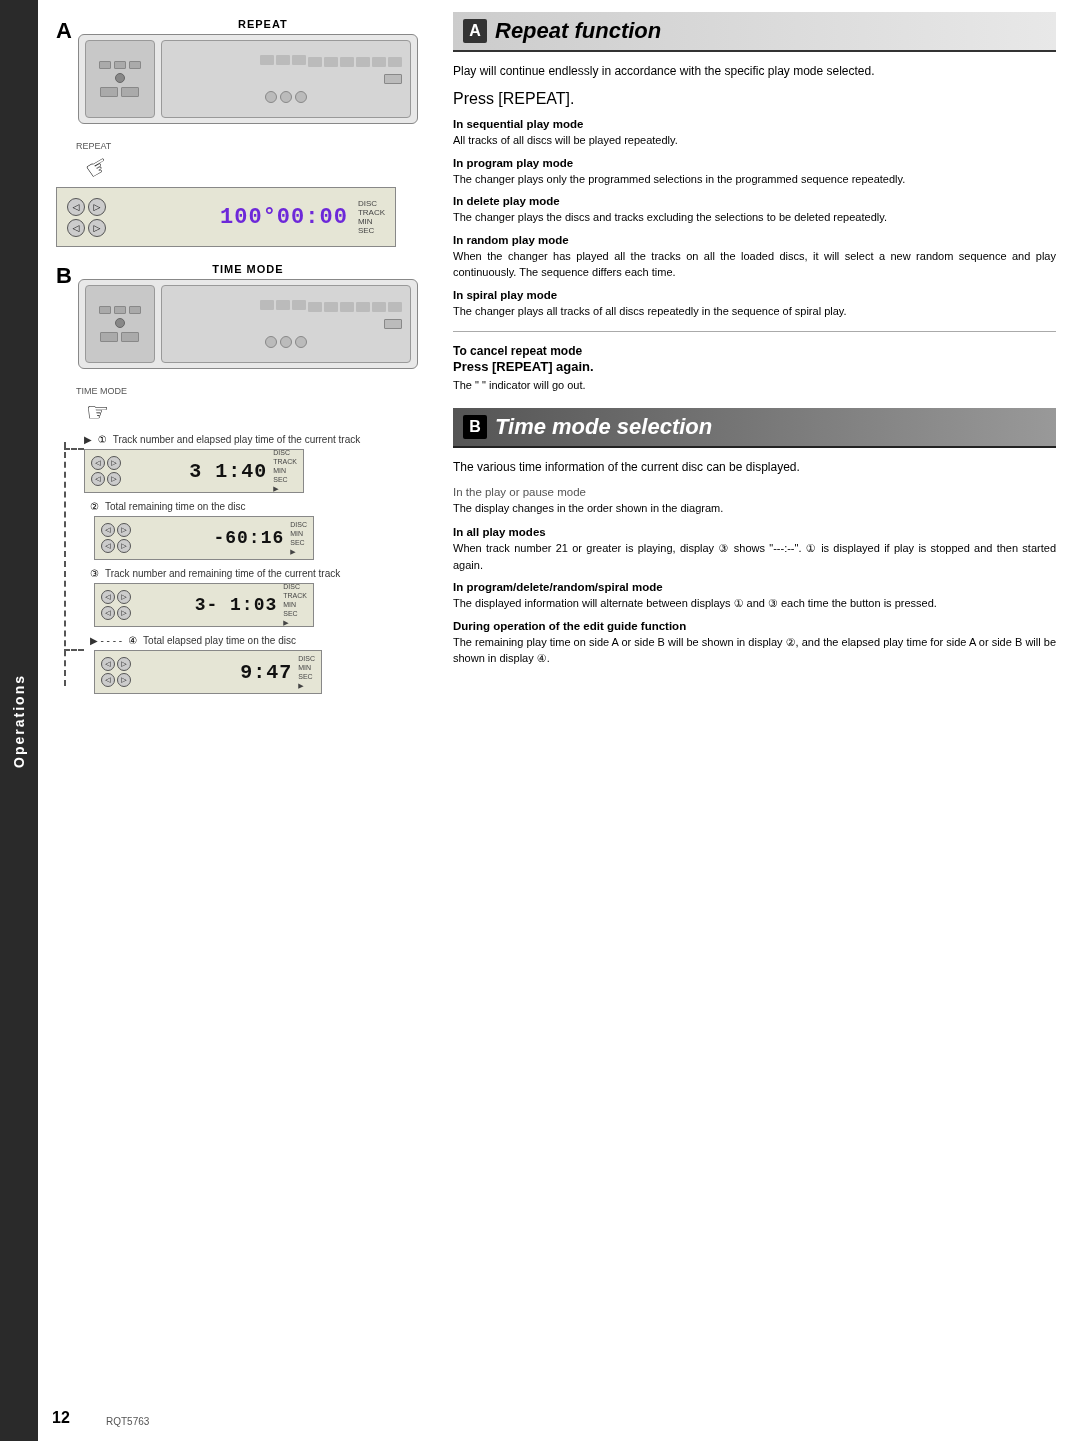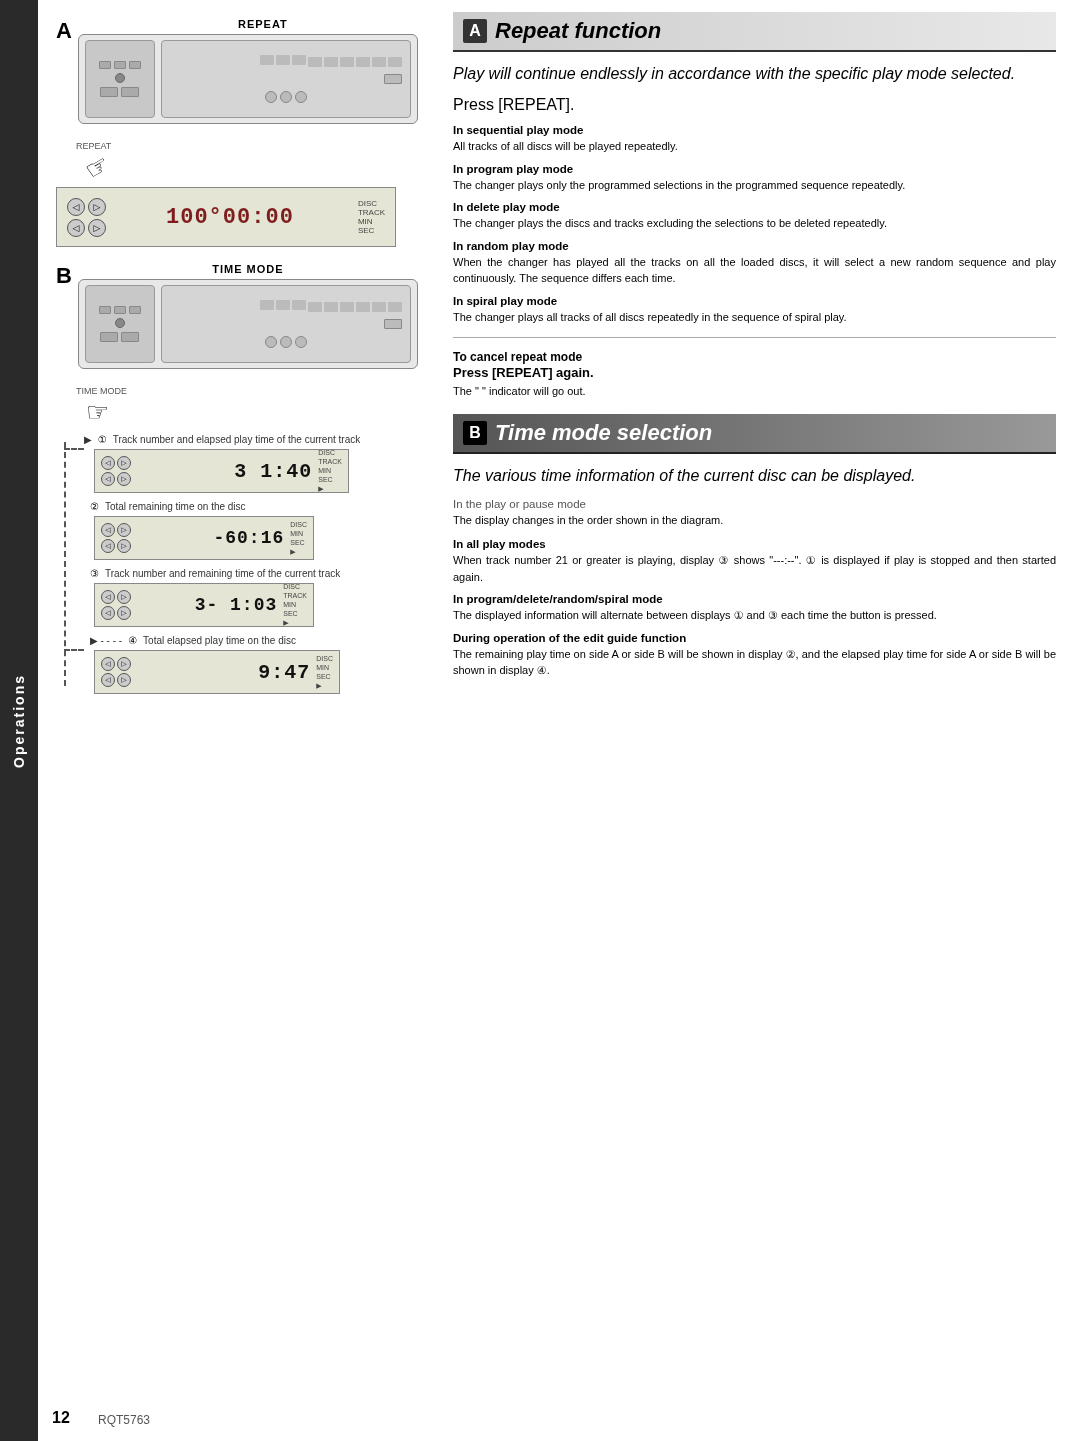--- a/index.html
+++ b/index.html
@@ -211,24 +211,24 @@
       display: flex;
       align-items: center;
       justify-content: center;
       font-size: 9px;
     }
     .display-main {
       flex: 1;
       font-family: 'Courier New', monospace;
       font-size: 22px;
       font-weight: bold;
-      color: #7f1d1d;
-      display: flex;
-      align-items: center;
-      justify-content: center;
+      color: #6d28d9;
+      display: flex;
+      align-items: center;
+      justify-content: flex-end;
       letter-spacing: 1px;
     }
     .disc-track-labels {
       display: flex;
       flex-direction: column;
       font-size: 8px;
       color: #444;
       margin-left: 4px;
     }
 
@@ -263,25 +263,24 @@
       border-radius: 2px;
     }
     .section-title {
       font-size: 22px;
       font-weight: 900;
       font-style: italic;
       color: #000;
     }
 
     .intro-text {
-      font-size: 16px;
+      font-size: 12px;
       line-height: 1.5;
       margin-bottom: 10px;
       text-align: justify;
-      font-style: italic;
     }
 
     .press-label {
       font-size: 11.5px;
       color: #555;
       margin-bottom: 2px;
     }
     .press-command {
       font-size: 16px;
       font-weight: normal;
@@ -577,21 +576,21 @@
 
         <div style="position:absolute; left:8px; top:8px; bottom:8px; border-left:2px dashed #555;"></div>
 
         <div style="position:relative; margin-bottom:8px;">
           <div style="position:absolute; left:-20px; top:14px; border-top:2px dashed #555; width:20px;"></div>
           <div style="display:flex; align-items:center; gap:6px; margin-bottom:2px;">
             <span class="arrow-right">▶</span>
             <span style="font-size:10px;">①</span>
             <span style="font-size:10px; color:#333;">Track number and elapsed play time of the current track</span>
           </div>
-          <div class="time-display-panel" style="width:255px; margin-left:10px;">
+          <div class="time-display-panel" style="width:220px; margin-left:0;">
             <div class="time-disc-controls">
               <div class="time-ctrl-row">
                 <div class="time-ctrl-circle">◁</div>
                 <div class="time-ctrl-circle">▷</div>
               </div>
               <div class="time-ctrl-row">
                 <div class="time-ctrl-circle">◁</div>
                 <div class="time-ctrl-circle">▷</div>
               </div>
             </div>
@@ -666,21 +665,21 @@
           </div>
         </div>
 
         <div style="position:relative; margin-bottom:4px;">
           <div style="position:absolute; left:-20px; top:14px; border-top:2px dashed #555; width:20px;"></div>
           <div style="display:flex; align-items:center; gap:6px; margin-bottom:2px; margin-left:6px;">
             <span class="arrow-right">▶ - - - -</span>
             <span style="font-size:10px;">④</span>
             <span style="font-size:10px; color:#333;">Total elapsed play time on the disc</span>
           </div>
-          <div class="time-display-panel" style="width:246px; margin-left:10px;">
+          <div class="time-display-panel" style="width:228px; margin-left:10px;">
             <div class="time-disc-controls">
               <div class="time-ctrl-row">
                 <div class="time-ctrl-circle">◁</div>
                 <div class="time-ctrl-circle">▷</div>
               </div>
               <div class="time-ctrl-row">
                 <div class="time-ctrl-circle">◁</div>
                 <div class="time-ctrl-circle">▷</div>
               </div>
             </div>
@@ -767,17 +766,17 @@
       </div>
 
       <div class="mode-section">
         <p class="mode-title">During operation of the edit guide function</p>
         <p class="mode-text">The remaining play time on side A or side B will be shown in display ②, and the elapsed play time for side A or side B will be shown in display ④.</p>
       </div>
     </div>
   </div>
 
   <div class="page-number">12</div>
-  <div class="page-code" style="position:absolute; bottom:14px; left:60px; font-size:12px; color:#555;">
+  <div class="page-code" style="position:absolute; bottom:14px; left:68px; font-size:10px; color:#555;">
     <span>RQT5763</span>
   </div>
 
 </div>
 
 </body></html>

